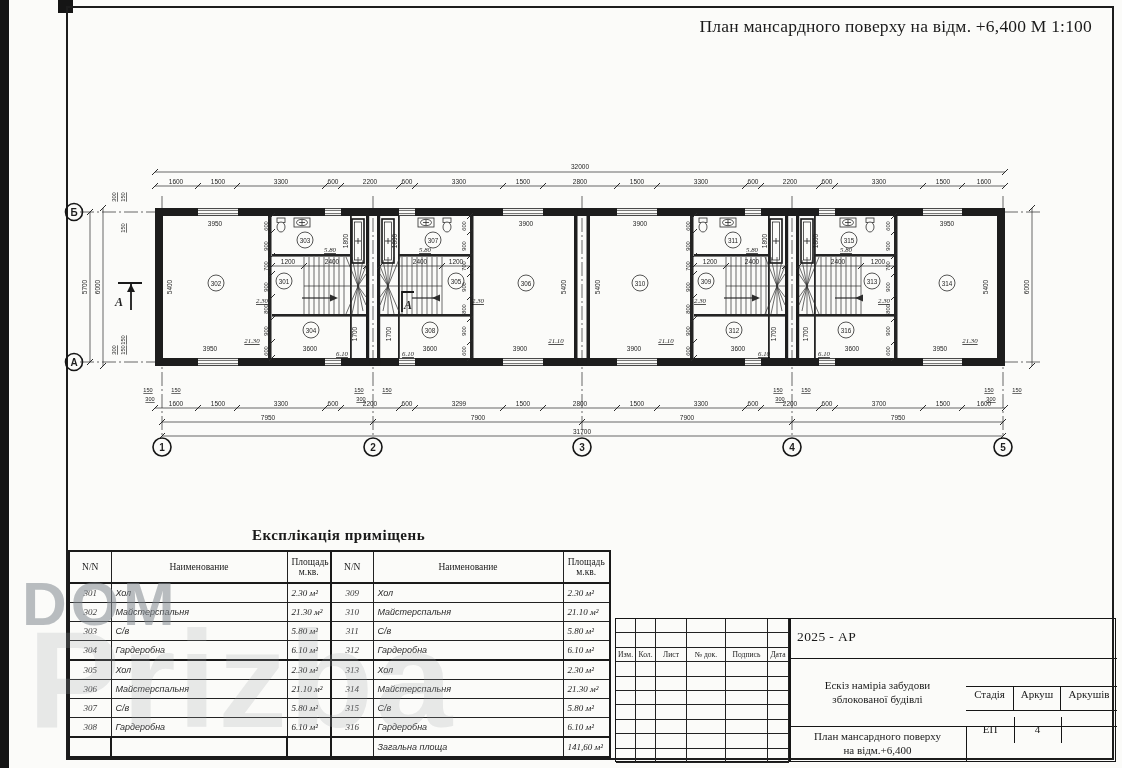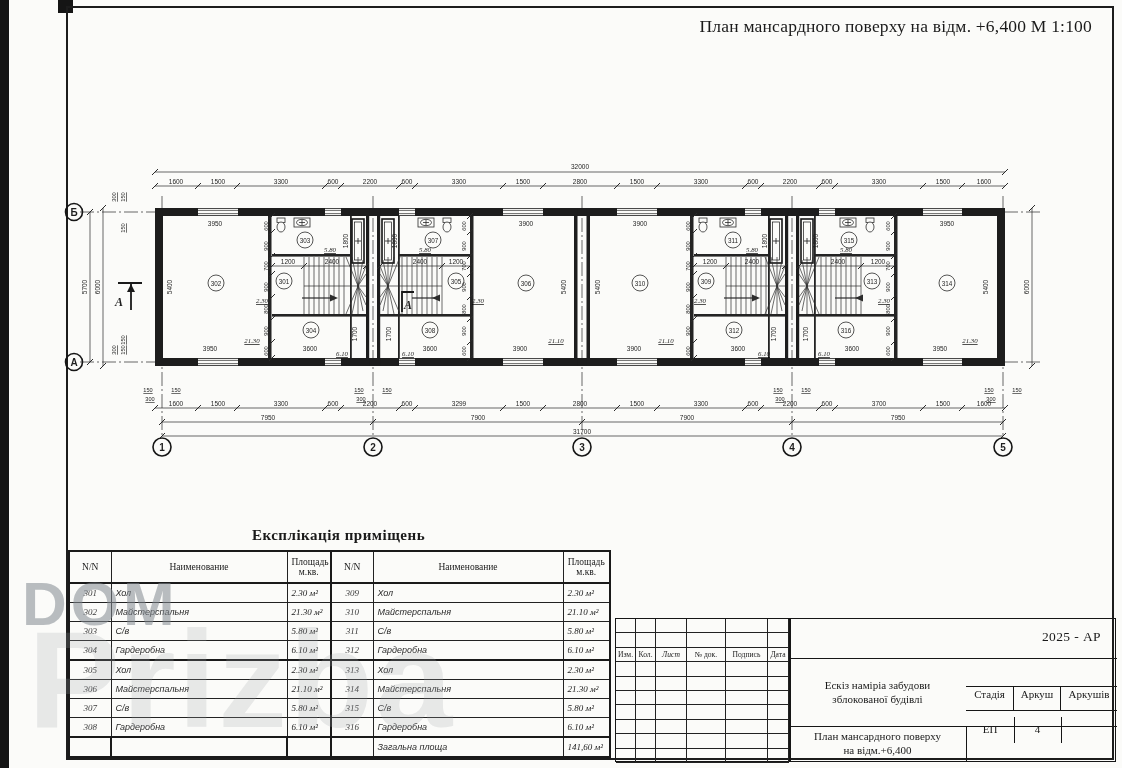--- a/index.html
+++ b/index.html
@@ -29,21 +29,21 @@
   #expl td.r2{border-right:2px solid #1a1a1a;}
   #expl table{border:2px solid #1a1a1a;}
   #expl td.ghost{border:none;border-right:2px solid #1a1a1a;background:transparent;}
   
   #tb{position:absolute;left:615px;top:618px;width:501px;height:144px;border:1.6px solid #161616;box-sizing:border-box;font-family:"Liberation Serif",serif;}
   #revgrid{position:absolute;left:0;top:0;width:173px;height:144px;}
   #revgrid .cell{position:absolute;border-right:1px solid #222;border-bottom:1px solid #222;box-sizing:border-box;
                  font-size:7.6px;text-align:center;overflow:hidden;line-height:13px;}
   #tb .vline{position:absolute;background:#161616;width:1.6px;height:100%;left:173px;top:0;}
   #tb .doc{position:absolute;left:173px;top:0;width:328px;height:40px;border-bottom:1.4px solid #161616;box-sizing:border-box;
-           text-align:right;padding:10px 16px 0 0;font-size:13.5px;letter-spacing:.4px;}
+           padding:10px 16px 0 8px;font-size:13.5px;letter-spacing:.4px;}
   #tb .proj{position:absolute;left:173px;top:40px;width:177px;height:68px;border-bottom:1.4px solid #161616;box-sizing:border-box;
             display:flex;flex-direction:column;justify-content:center;text-align:center;font-size:11px;line-height:1.25;}
   #tb .stage{position:absolute;left:350px;top:40px;width:151px;height:68px;border-bottom:1.4px solid #161616;box-sizing:border-box;}
   #tb .stage .h{position:absolute;top:27px;height:25px;border-top:1.2px solid #161616;border-bottom:1.2px solid #161616;
                 box-sizing:border-box;font-size:11px;text-align:center;line-height:14px;}
   #tb .stage .v{position:absolute;top:42px;height:26px;font-size:11px;text-align:center;line-height:24px;margin-top:16px;}
   #tb .stage .c1{left:0;width:48px;border-right:1.2px solid #161616;}
   #tb .stage .c2{left:48px;width:47px;border-right:1.2px solid #161616;}
   #tb .stage .c3{left:95px;width:56px;}
   #tb .draw{position:absolute;left:173px;top:108px;width:177px;height:34px;display:flex;flex-direction:column;justify-content:center;
@@ -559,21 +559,21 @@
         <div class="cell" style="left: 110px; top: 0px; width: 42px; height: 14.4px;"></div>
         <div class="cell" style="left: 152px; top: 0px; width: 21px; height: 14.4px;"></div>
         <div class="cell" style="left: 0px; top: 14.4px; width: 20px; height: 14.4px;"></div>
         <div class="cell" style="left: 20px; top: 14.4px; width: 20px; height: 14.4px;"></div>
         <div class="cell" style="left: 40px; top: 14.4px; width: 31px; height: 14.4px;"></div>
         <div class="cell" style="left: 71px; top: 14.4px; width: 39px; height: 14.4px;"></div>
         <div class="cell" style="left: 110px; top: 14.4px; width: 42px; height: 14.4px;"></div>
         <div class="cell" style="left: 152px; top: 14.4px; width: 21px; height: 14.4px;"></div>
         <div class="cell" style="left: 0px; top: 28.8px; width: 20px; height: 14.4px;">Изм.</div>
         <div class="cell" style="left: 20px; top: 28.8px; width: 20px; height: 14.4px;">Кол.</div>
-        <div class="cell" style="left: 40px; top: 28.8px; width: 31px; height: 14.4px; font-style: italic;">Лист</div>
+        <div class="cell" style="left: 40px; top: 28.8px; width: 31px; height: 14.4px;">Лист</div>
         <div class="cell" style="left: 71px; top: 28.8px; width: 39px; height: 14.4px;">№ док.</div>
         <div class="cell" style="left: 110px; top: 28.8px; width: 42px; height: 14.4px;">Подпись</div>
         <div class="cell" style="left: 152px; top: 28.8px; width: 21px; height: 14.4px;">Дата</div>
         <div class="cell" style="left: 0px; top: 43.2px; width: 20px; height: 14.4px;"></div>
         <div class="cell" style="left: 20px; top: 43.2px; width: 20px; height: 14.4px;"></div>
         <div class="cell" style="left: 40px; top: 43.2px; width: 31px; height: 14.4px;"></div>
         <div class="cell" style="left: 71px; top: 43.2px; width: 39px; height: 14.4px;"></div>
         <div class="cell" style="left: 110px; top: 43.2px; width: 42px; height: 14.4px;"></div>
         <div class="cell" style="left: 152px; top: 43.2px; width: 21px; height: 14.4px;"></div>
         <div class="cell" style="left: 0px; top: 57.6px; width: 20px; height: 14.4px;"></div>

